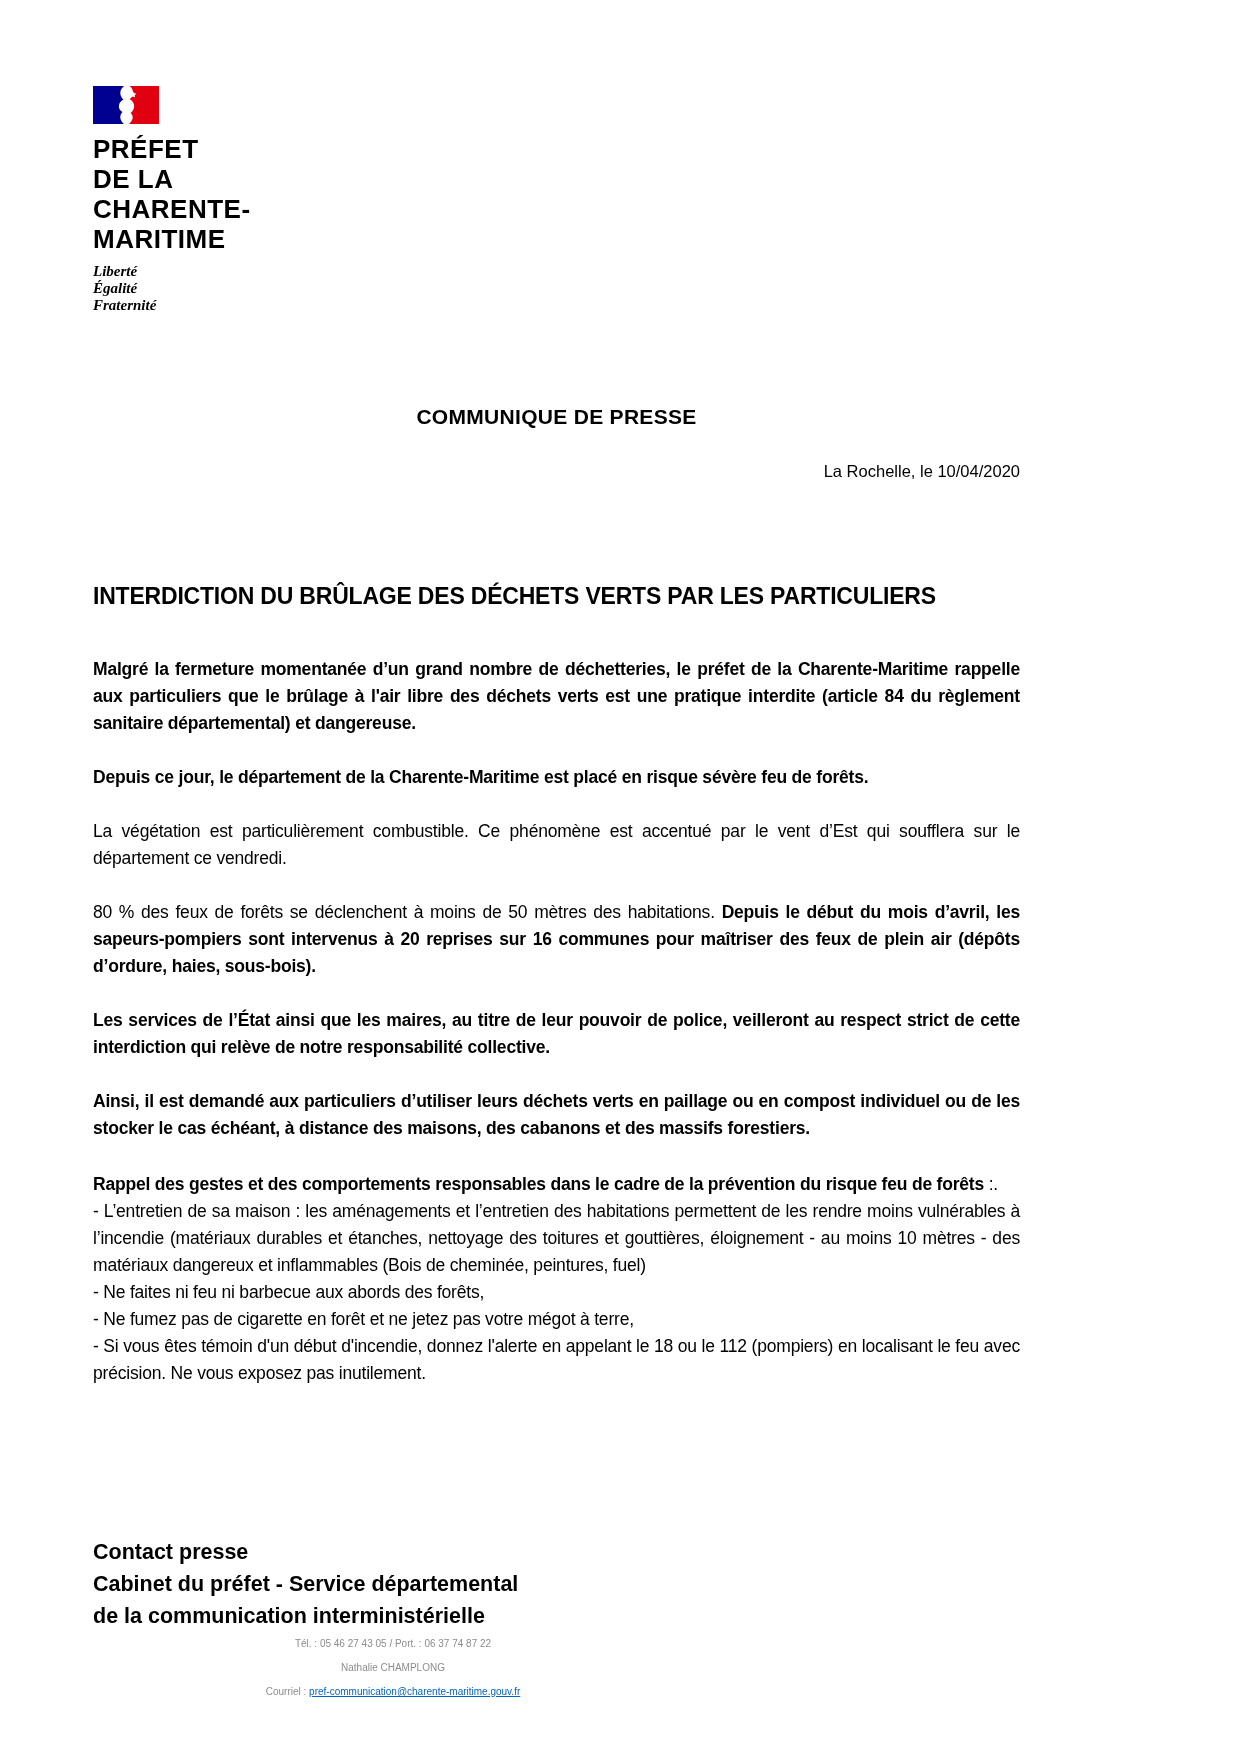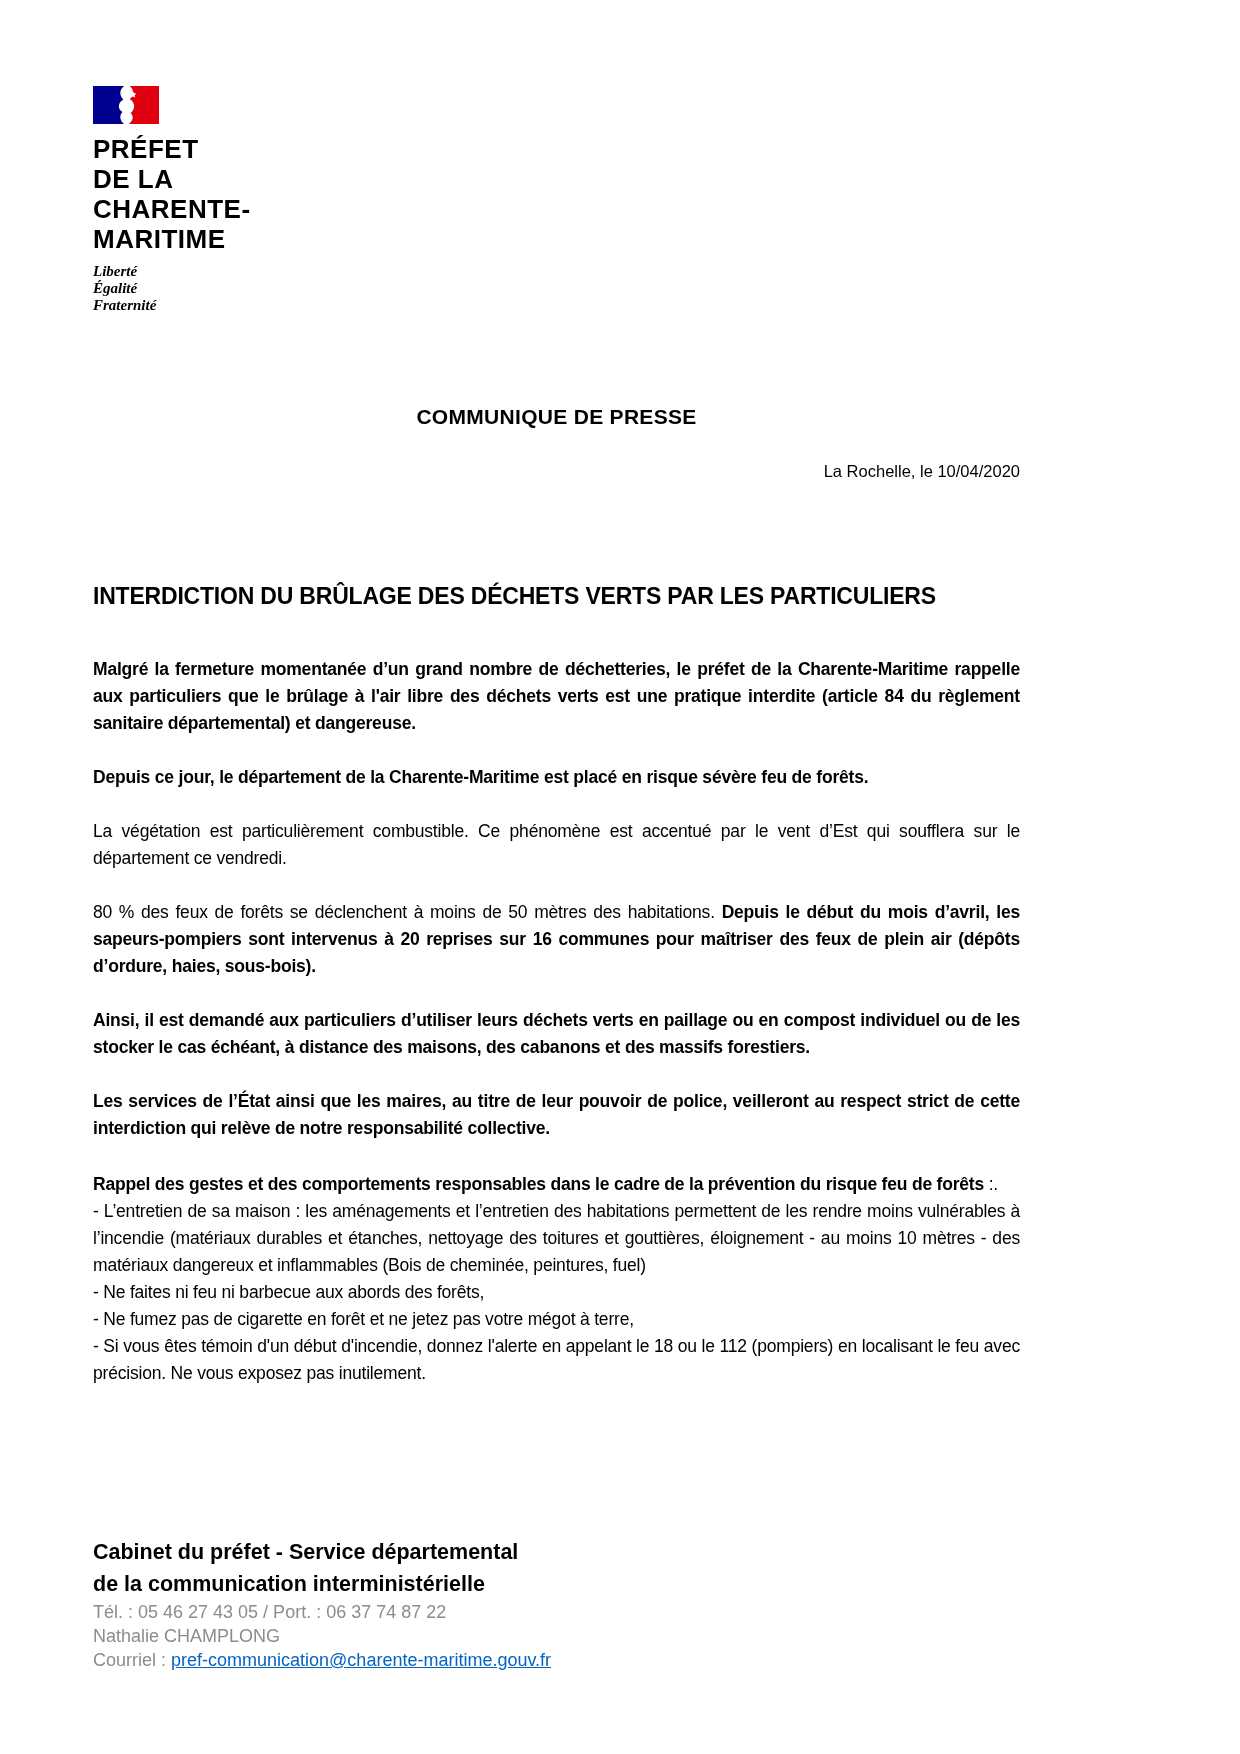--- a/index.html
+++ b/index.html
@@ -48,21 +48,21 @@
   .content p{margin:0 0 27px 0;}
   .bold{font-weight:bold;}
   .rappel{margin-top:29px;}
   .rappel p, .rappel div{margin:0;}
   
   .contact{position:absolute;left:93px;top:1536px;width:600px;}
   .contact-heading,.contact-service{
     font-weight:bold;font-size:21.5px;line-height:32px;color:#000;
   }
   .contact-small{
-    font-size:18px;line-height:24px;color:#8c8c8c;
+    font-size:10px;line-height:24px;color:#8c8c8c;text-align:center;
   }
   .email-link{color:#0563c1;text-decoration:underline;}
   .prefecture{
     position:absolute;left:93px;top:1620px;width:927px;
     text-align:right;font-weight:bold;
     font-size:13.5px;line-height:17px;color:#9a9a9a;
     letter-spacing:0.3px;
   }
 </style>
 </head>
@@ -97,34 +97,35 @@
     <h1 class="headline">INTERDICTION DU BRÛLAGE DES DÉCHETS VERTS PAR LES PARTICULIERS</h1>
 
     <p class="bold">Malgré la fermeture momentanée d’un grand nombre de déchetteries, le préfet de la Charente-Maritime rappelle aux particuliers que le brûlage à l'air libre des déchets verts est une pratique interdite (article 84 du règlement sanitaire départemental) et dangereuse.</p>
 
     <p class="bold">Depuis ce jour, le département de la Charente-Maritime est placé en risque sévère feu de forêts.</p>
 
     <p>La végétation est particulièrement combustible. Ce phénomène est accentué par le vent d’Est qui soufflera sur le département ce vendredi.</p>
 
     <p><span>80 % des feux de forêts se déclenchent à moins de 50 mètres des habitations. </span><span class="bold">Depuis le début du mois d’avril, les sapeurs-pompiers sont intervenus à 20 reprises sur 16 communes pour maîtriser des feux de plein air (dépôts d’ordure, haies, sous-bois).</span></p>
 
+    <p class="bold">Les services de l’État ainsi que les maires, au titre de leur pouvoir de police, veilleront au respect strict de cette interdiction qui relève de notre responsabilité collective.</p>
+
     <p class="bold">Ainsi, il est demandé aux particuliers d’utiliser leurs déchets verts en paillage ou en compost individuel ou de les stocker le cas échéant, à distance des maisons, des cabanons et des massifs forestiers.</p>
-
-    <p class="bold">Les services de l’État ainsi que les maires, au titre de leur pouvoir de police, veilleront au respect strict de cette interdiction qui relève de notre responsabilité collective.</p>
 
     <div class="rappel">
       <p><span class="bold">Rappel des gestes et des comportements responsables dans le cadre de la prévention du risque feu de forêts</span><span> :.</span></p>
       <div>- L’entretien de sa maison : les aménagements et l’entretien des habitations permettent de les rendre moins vulnérables à l’incendie (matériaux durables et étanches, nettoyage des toitures et gouttières, éloignement - au moins 10 mètres - des matériaux dangereux et inflammables (Bois de cheminée, peintures, fuel)</div>
       <div>- Ne faites ni feu ni barbecue aux abords des forêts,</div>
       <div>- Ne fumez pas de cigarette en forêt et ne jetez pas votre mégot à terre,</div>
       <div>- Si vous êtes témoin d'un début d'incendie, donnez l'alerte en appelant le 18 ou le 112 (pompiers) en localisant le feu avec précision. Ne vous exposez pas inutilement.</div>
     </div>
   </div>
 
   <div class="contact">
+    <div class="contact-heading">Contact presse</div>
     <div class="contact-service">Cabinet du préfet - Service départemental</div>
     <div class="contact-service">de la communication interministérielle</div>
     <div class="contact-small">Tél. : 05 46 27 43 05 / Port. : 06 37 74 87 22</div>
     <div class="contact-small">Nathalie CHAMPLONG</div>
     <div class="contact-small"><span>Courriel : </span><a href="#" class="email-link">pref-communication@charente-maritime.gouv.fr</a></div>
   </div>
 
 
 </div>
 

